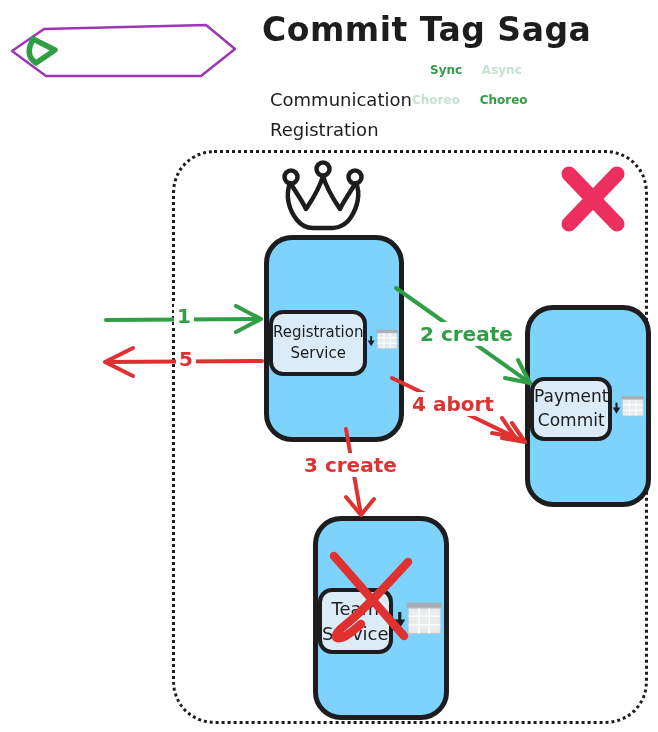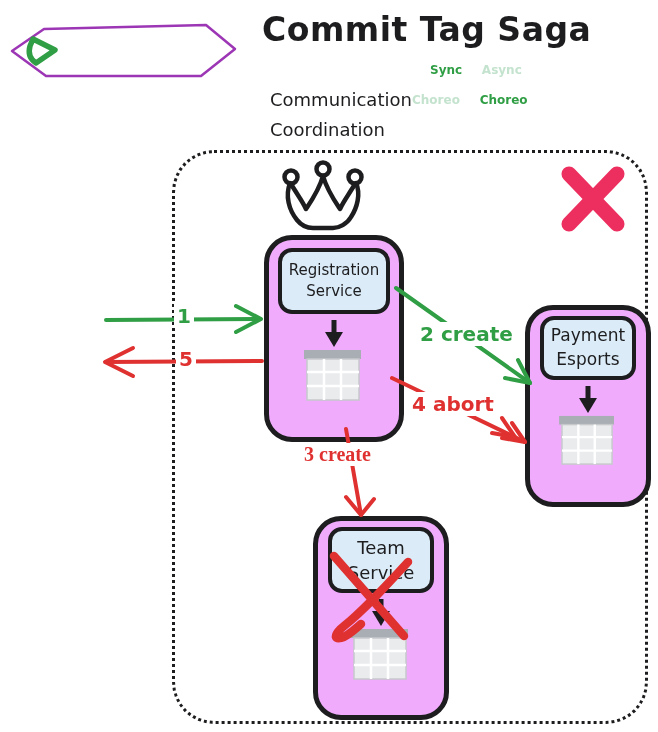--- a/index.html
+++ b/index.html
@@ -24,22 +24,22 @@
   .opt.unsel{color:#c4e3ce;}
   .legend-row:nth-child(1) .legend-opts{left:160px;}
   .legend-row:nth-child(2) .legend-opts{left:142px;}
   .legend-row:nth-child(3) .legend-opts{left:152px;}
 
   
   .boundary{position:absolute;left:172px;top:150px;width:470px;height:568px;
             border:3px dotted #1d1d1f;border-radius:42px;}
 
   
-  .phone{position:absolute;border:5px solid #1d1d1f;border-radius:28px;background:#f0abfc;
-         display:flex;flex-direction:column;align-items:center;}
+  .phone{position:absolute;border:5px solid #1d1d1f;border-radius:28px;background:#7dd3fc;
+         display:flex;flex-direction:row;align-items:center;}
   .phone-header{border:4px solid #1d1d1f;border-radius:14px;background:#dbecf8;
                 display:flex;align-items:center;justify-content:center;text-align:center;
                 line-height:1.4;}
   .phone-reg{left:264px;top:235px;width:130px;height:197px;}
   .phone-reg .phone-header{margin-top:8px;width:104px;height:58px;font-size:15px;}
   .phone-pay{left:525px;top:305px;width:116px;height:192px;}
   .phone-pay .phone-header{margin-top:6px;width:88px;height:56px;font-size:17px;}
   .phone-team{left:313px;top:516px;width:126px;height:194px;}
   .phone-team .phone-header{margin-top:6px;width:98px;height:58px;font-size:18px;}
   .db-arrow{margin-top:4px;}
@@ -82,21 +82,21 @@
       </span>
     </div>
     <div class="legend-row">
       <span class="legend-label">Communication</span>
       <span class="legend-opts">
         <span class="opt unsel">Choreo</span>
         <span class="opt sel">Choreo</span>
       </span>
     </div>
     <div class="legend-row">
-      <span class="legend-label">Coordination</span>
+      <span class="legend-label">Registration</span>
     </div>
   </div>
 
   <div class="boundary"></div>
 
   <svg class="abs" style="left:277px;top:160px;" width="92" height="76" viewBox="0 0 92 76">
     <g fill="none" stroke="#1d1d1f" stroke-width="4.5" stroke-linecap="round" stroke-linejoin="round">
       <circle cx="14" cy="17" r="6.5" fill="#ffffff"></circle>
       <circle cx="46" cy="9" r="6.5" fill="#ffffff"></circle>
       <circle cx="78" cy="17" r="6.5" fill="#ffffff"></circle>
@@ -127,21 +127,21 @@
         <line x1="21" y1="11" x2="21" y2="52"></line>
           <line x1="38" y1="11" x2="38" y2="52"></line>
         <line x1="4" y1="24" x2="56" y2="24"></line>
           <line x1="4" y1="38" x2="56" y2="38"></line>
       </g>
     </svg>
   </div>
 
   <div class="phone phone-pay abs">
     <div class="phone-header">
-      <span>Payment Esports</span>
+      <span>Payment Commit</span>
     </div>
     <svg class="db-arrow" width="22" height="30" viewBox="0 0 22 30">
       <line x1="11" y1="2" x2="11" y2="16" stroke="#1d1d1f" stroke-width="5"></line>
       <polygon points="2,14 11,29 20,14" fill="#1d1d1f"></polygon>
     </svg>
     <svg class="db-table" width="60" height="52" viewBox="0 0 62 54">
       <rect x="1" y="2" width="57" height="9" fill="#a9aeb4"></rect>
       <rect x="4" y="11" width="52" height="41" fill="#e9ebed" stroke="#c6c9cc" stroke-width="1.5"></rect>
       <g stroke="#ffffff" stroke-width="2.5">
         <line x1="21" y1="11" x2="21" y2="52"></line>
@@ -200,21 +200,21 @@
         <line x1="346" y1="429" x2="361" y2="515"></line>
         <path d="M346,497 L361,515 L374,499"></path>
       </g>
     </g>
   </svg>
 
   <div class="arrow-label al-green" style="left:174px;top:304px;">1</div>
   <div class="arrow-label al-red" style="left:176px;top:347px;">5</div>
   <div class="arrow-label al-green" style="left:417px;top:322px;">2 create</div>
   <div class="arrow-label al-red" style="left:409px;top:392px;">4 abort</div>
-  <div class="arrow-label al-red" style="left:301px;top:443px;font-family:Liberation Serif, serif;">3 create</div>
+  <div class="arrow-label al-red" style="left:301px;top:453px;">3 create</div>
 
   <svg class="abs" style="left:322px;top:546px;" width="96" height="104" viewBox="0 0 96 104">
     <g fill="none" stroke="#e03131" stroke-width="8.5" stroke-linecap="round">
       <path d="M12,10 L82,90"></path>
       <path d="M86,16 C64,40 42,64 22,80 C13,87 11,94 19,92 C26,90 33,83 39,78"></path>
     </g>
   </svg>
 
 </div>
 

